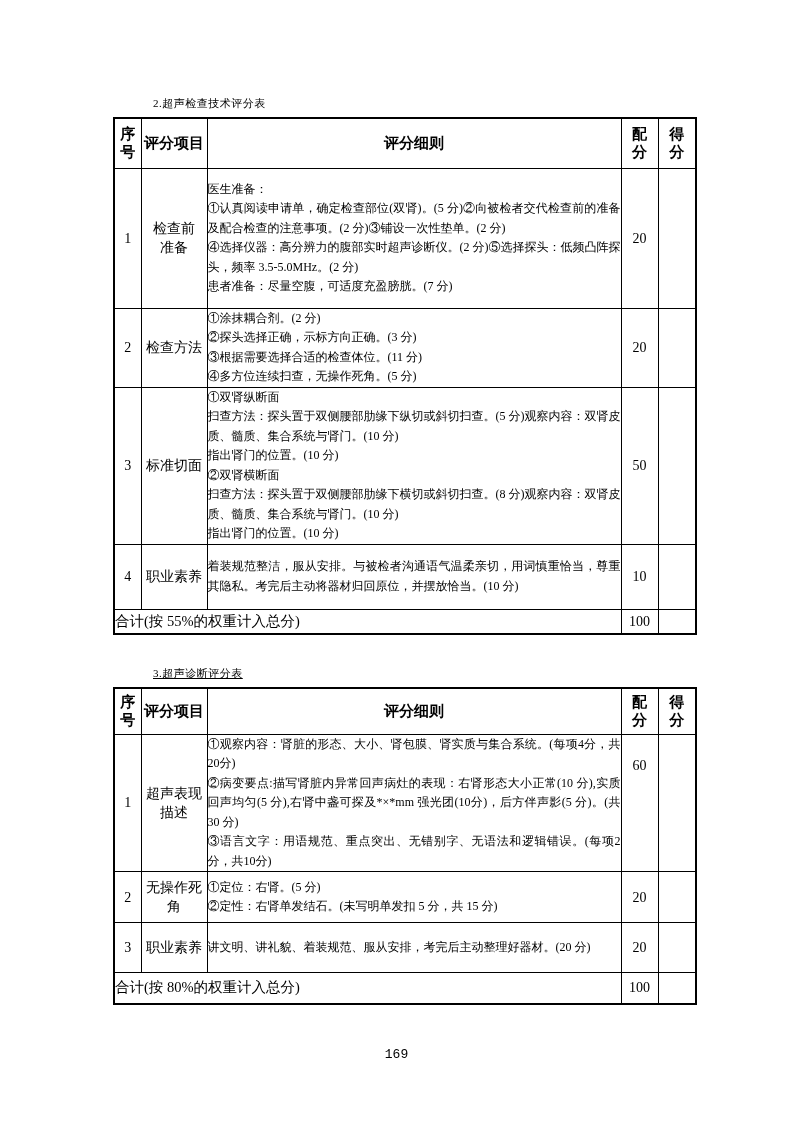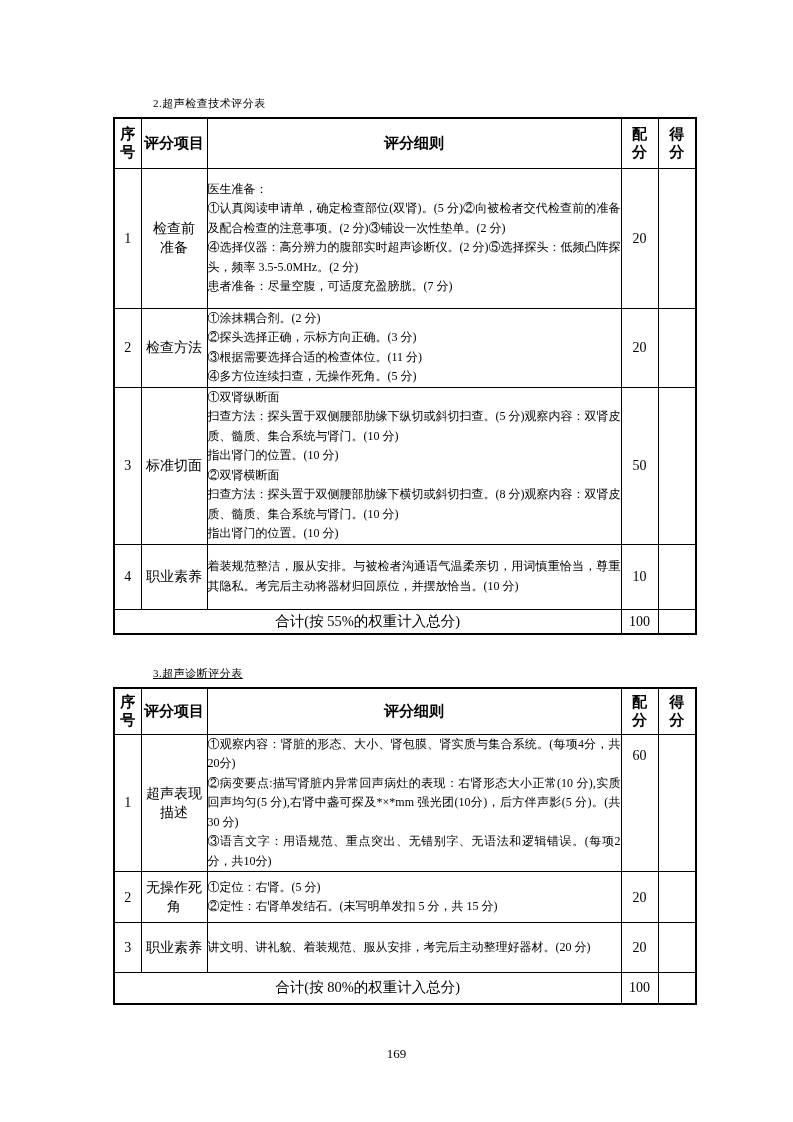--- a/index.html
+++ b/index.html
@@ -48,34 +48,33 @@
   td.c-detail {
     text-align: justify;
     vertical-align: middle;
     font-size: 12px;
     line-height: 19.5px;
     padding: 2px 3px 2px 6px;
   }
   td.c-detail .para { margin: 0; }
   td.c-alloc.top {
     vertical-align: top;
-    padding-top: 11px;
+    padding-top: 21px;
   }
   td.c-total {
-    text-align: center;
     vertical-align: middle;
     font-size: 14.5px;
   }
   .page-number {
     position: absolute;
     left: 0; right: 0;
     bottom: 60px;
     text-align: center;
     font-size: 13px;
-    font-family: Liberation Serif, serif;
+    font-family: Liberation Mono, monospace;
   }
 </style>
 </head>
 <body>
 
 <div class="content">
 
   <div class="section section-1">
     <div class="table-title">2.超声检查技术评分表</div>
     <table class="score-table">

